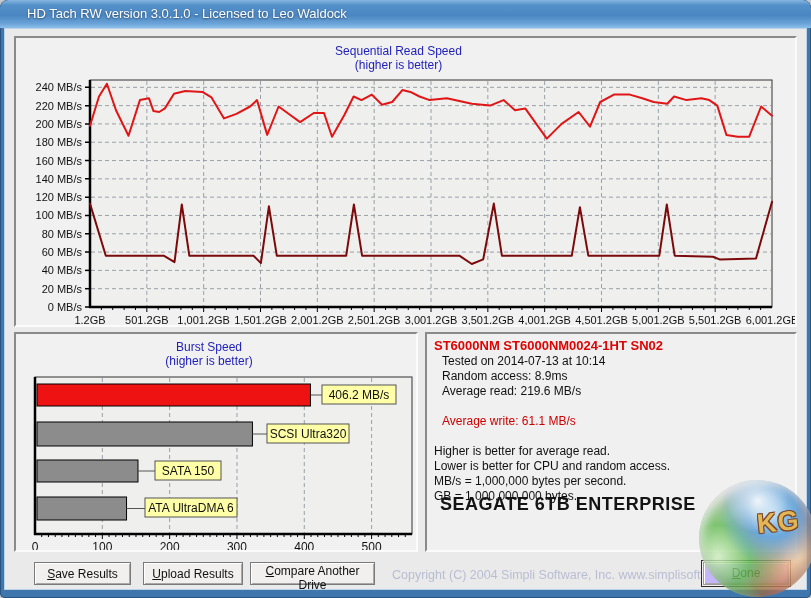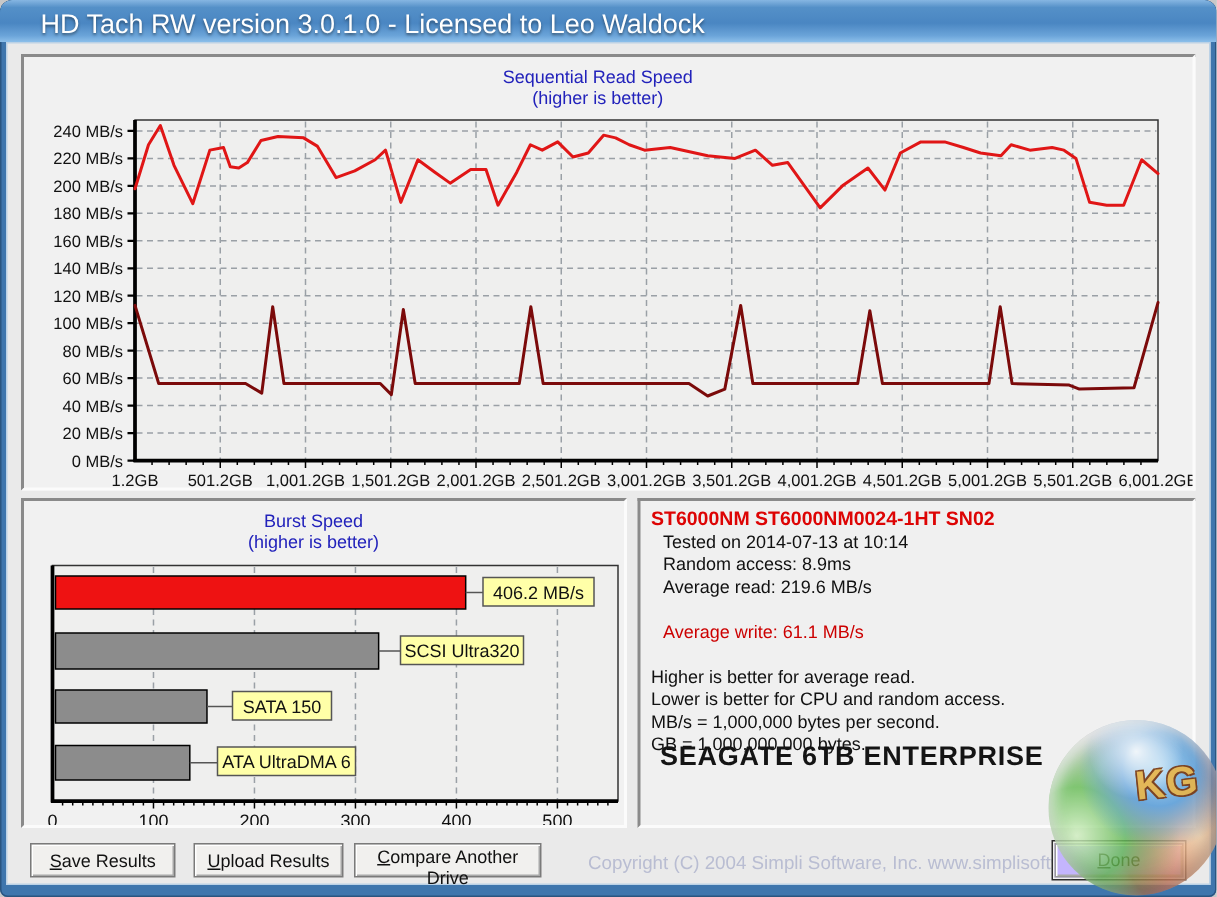--- a/index.html
+++ b/index.html
@@ -1,39 +1,39 @@
 <!DOCTYPE html>
 <html><head>
 <meta charset="utf-8">
 <style>
   html,body{margin:0;padding:0;background:#c8c8c8;font-family:"Liberation Sans",sans-serif;}
   .window{position:relative;width:811px;height:598px;background:#3f76ad;border-radius:8px 8px 5px 5px;
           overflow:hidden;box-shadow:inset 0 0 0 1px #2a5580;}
   .titlebar{position:absolute;left:0;top:0;right:0;height:28px;
             background:linear-gradient(180deg,#86b6e2 0%,#5490c8 18%,#4a86c2 55%,#6ba4d9 85%,#8cbfea 100%);
             border-radius:8px 8px 0 0;}
-  .title-text{position:absolute;left:27px;top:6px;color:#fff;font-size:18px;
+  .title-text{position:absolute;left:27px;top:6px;color:#fff;font-size:13px;
               text-shadow:0 1px 2px rgba(0,0,0,.45);white-space:nowrap;}
   .content{position:absolute;left:4px;top:28px;right:4px;bottom:8px;background:#eaeaea;
            box-shadow:inset 0 0 0 1px #bcd2e6;}
   .panel{position:absolute;background:#f1f1f1;border:2px solid;
          border-color:#8a8a8a #fbfbfb #fbfbfb #8a8a8a;box-sizing:border-box;}
   .chart-title{position:absolute;left:0;right:14px;text-align:center;font-size:12px;color:#2222bb;}
   svg{position:absolute;left:0;top:0;}
   .panel-seq{left:10px;top:8px;width:783px;height:291px;}
   .panel-burst{left:10px;top:304px;width:404px;height:220px;}
   .panel-info{left:421px;top:304px;width:372px;height:220px;background:#f0f0f0;}
   .drive-title{position:absolute;left:7px;top:4px;font-size:13px;font-weight:bold;color:#dd0404;white-space:nowrap;}
   .stats{position:absolute;left:15px;top:20px;font-size:12px;color:#111;line-height:15px;}
   .avg-write{position:absolute;left:15px;top:80px;font-size:12px;color:#cc0000;}
   .notes{position:absolute;left:7px;top:110px;font-size:12px;color:#111;line-height:15px;}
   .drive-label{position:absolute;left:13px;top:160px;font-size:18px;font-weight:bold;color:#141414;letter-spacing:.5px;}
   .win-btn{position:absolute;height:23px;background:#f1f0ee;border:1px solid #7a7a7a;font-size:12px;
            font-family:"Liberation Sans",sans-serif;color:#111;
-           box-shadow:inset 1px 1px 0 #ffffff,inset -1px -1px 0 #a8a8a8;cursor:default;}
+           box-shadow:inset 1px 1px 0 #ffffff,inset -1px -1px 0 #a8a8a8;cursor:default;margin-left:14px;}
   .mn{text-decoration:underline;}
   .copyright{position:absolute;left:388px;top:540px;font-size:12.5px;color:#b9bdd2;white-space:nowrap;}
   .done-wrap{position:absolute;left:697px;top:532px;width:90px;height:27px;border:1px solid #2d2d2d;
              background:#f1f0ee;box-sizing:border-box;}
   .done-btn{position:absolute;left:1px;top:1px;right:1px;bottom:1px;background:#c4b5fd;border:1px solid #9a9a9a;
             box-shadow:inset 1px 1px 0 #ffffff,inset -1px -1px 0 #a8a8a8;font-size:12px;text-align:center;
             line-height:21px;cursor:default;}
   .logo{position:absolute;left:699px;top:480px;width:117px;height:117px;border-radius:50%;opacity:.82;
         pointer-events:none;
         background:

